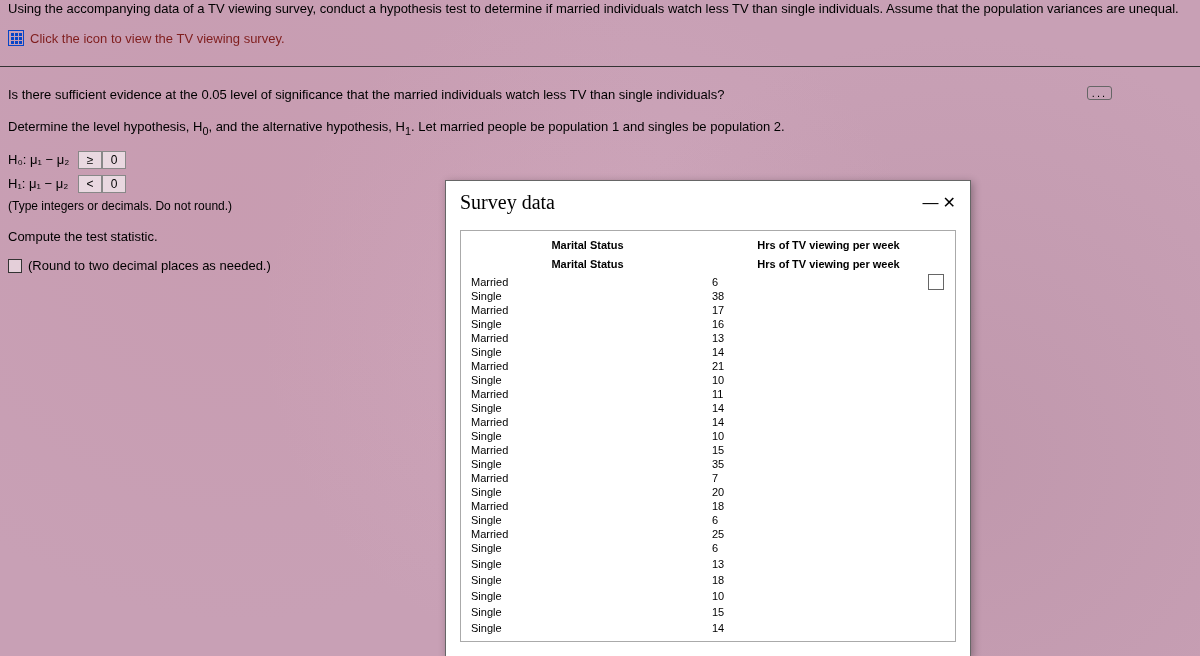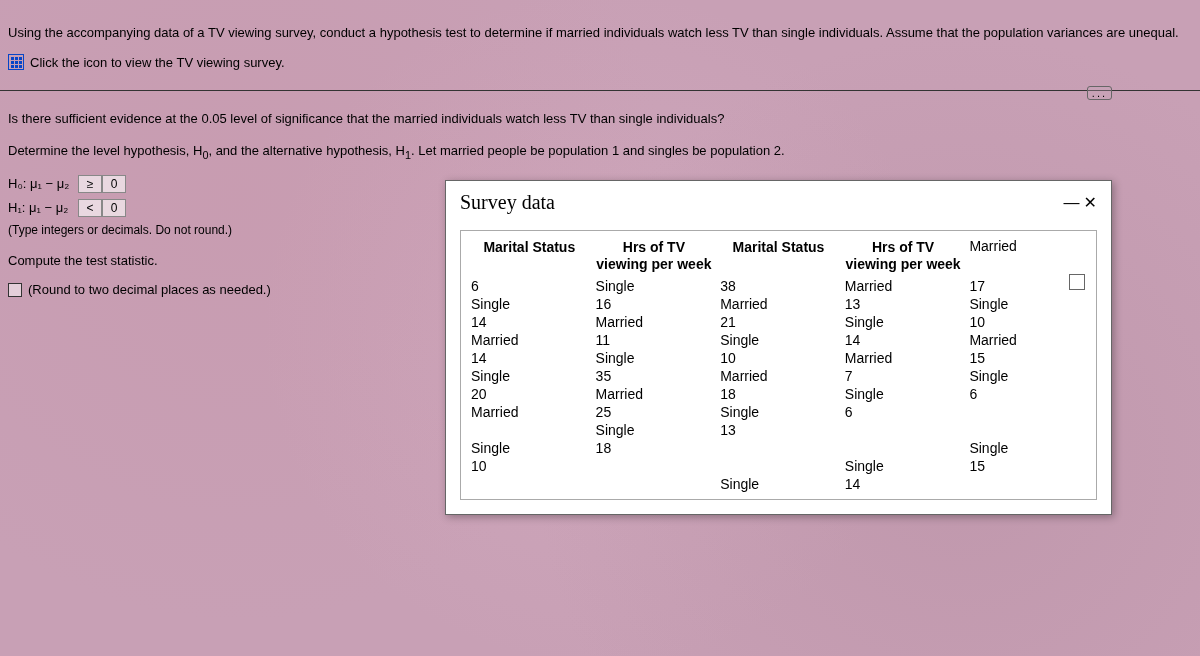--- a/index.html
+++ b/index.html
@@ -10,60 +10,60 @@
       background-image: 
         radial-gradient(circle at 20% 30%, rgba(200,150,170,0.4) 0%, transparent 40%),
         radial-gradient(circle at 80% 70%, rgba(180,140,160,0.4) 0%, transparent 40%),
         radial-gradient(circle at 50% 50%, rgba(220,180,200,0.3) 0%, transparent 50%);
       background-color: #c8a0b5;
       min-height: 656px;
       width: 1200px;
       position: relative;
       color: #000;
     }
-    .content-top { padding: 24px 8px 0 8px; }
+    .content-top { padding: 0 8px 0 8px; }
     .question-text { margin-bottom: 12px; line-height: 1.4; }
-    .link-row { display: flex; align-items: center; gap: 6px; color: #000000; cursor: pointer; margin-bottom: 20px; }
+    .link-row { display: flex; align-items: center; gap: 6px; color: #7f1d1d; cursor: pointer; margin-bottom: 20px; }
     .table-icon { width: 16px; height: 16px; border: 1px solid #0645c8; display: inline-flex; align-items: center; justify-content: center; }
     .table-icon-inner { display: grid; grid-template-columns: repeat(3,3px); grid-template-rows: repeat(3,3px); gap: 1px; }
     .table-icon-inner span { background: #0645c8; width: 3px; height: 3px; }
     .divider { border: none; border-top: 1px solid #333; margin: 0 0 18px 0; }
     .more-dots { position: absolute; right: 88px; top: 86px; font-size: 11px; border: 1px solid #666; border-radius: 3px; padding: 0 4px; letter-spacing: 2px; background: rgba(200,170,190,0.3); cursor: pointer; }
     .section { padding: 0 8px; }
     .para { margin-bottom: 12px; line-height: 1.5; }
     .hyp-row { display: flex; align-items: center; margin-bottom: 6px; }
     .hyp-label { min-width: 70px; }
     .hyp-input {
       width: 24px; height: 18px; border: 1px solid #888; background: rgba(255,255,255,0.6);
       text-align: center; font-size: 12px; display: inline-flex; align-items: center; justify-content: center;
     }
     .hint { font-size: 12px; margin-bottom: 14px; }
     .checkbox-row { display: flex; align-items: center; gap: 6px; }
     .checkbox { width: 14px; height: 14px; border: 1px solid #333; background: rgba(255,255,255,0.5); cursor: pointer; }
 
     .dialog {
       position: absolute;
       left: 445px; top: 180px;
-      width: 667px;
+      width: 526px;
       background: #fff;
       border: 1px solid #666;
       box-shadow: 2px 2px 8px rgba(0,0,0,0.3);
     }
     .dialog-header {
       display: flex; justify-content: space-between; align-items: center;
       padding: 10px 14px 8px 14px;
     }
     .dialog-title { font-size: 20px; font-family: Georgia, serif; }
     .dialog-close { display: flex; align-items: center; gap: 4px; cursor: pointer; font-size: 16px; }
     .dialog-body { padding: 8px 14px 14px 14px; }
     .data-table-wrap { border: 1px solid #aaa; padding: 6px; }
     .data-grid {
       display: grid;
-      grid-template-columns: 1fr 1fr 1fr 1fr 1fr;
-      font-size: 14px;
+      grid-template-columns: 1fr 1fr;
+      font-size: 11px;
     }
     .th { font-weight: bold; text-align: center; padding: 2px 4px 4px 4px; line-height: 1.2; }
     .td { text-align: left; padding: 1px 4px; }
     .copy-icon { position: absolute; right: 26px; top: 54px; width: 14px; height: 14px; border: 1px solid #666; cursor: pointer; }
     .copy-icon::after { content: ""; position: absolute; left: -3px; top: -3px; width: 14px; height: 14px; border: 1px solid #666; background: #fff; }
     .rel-wrap { position: relative; }
   </style>
 </head>
 <body>
 

